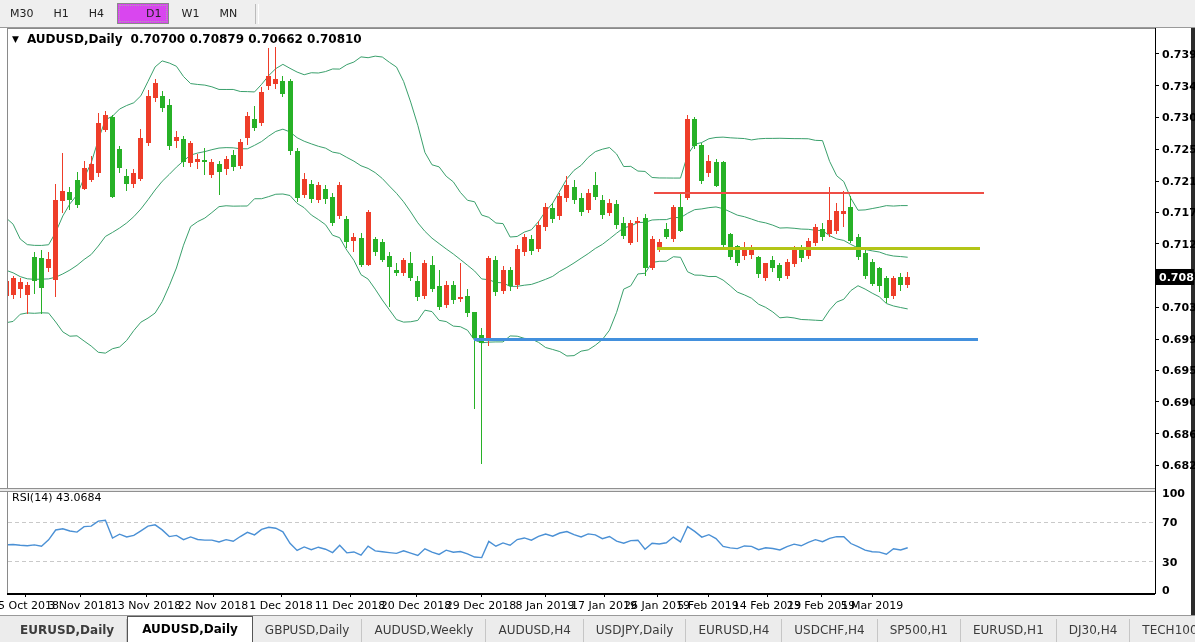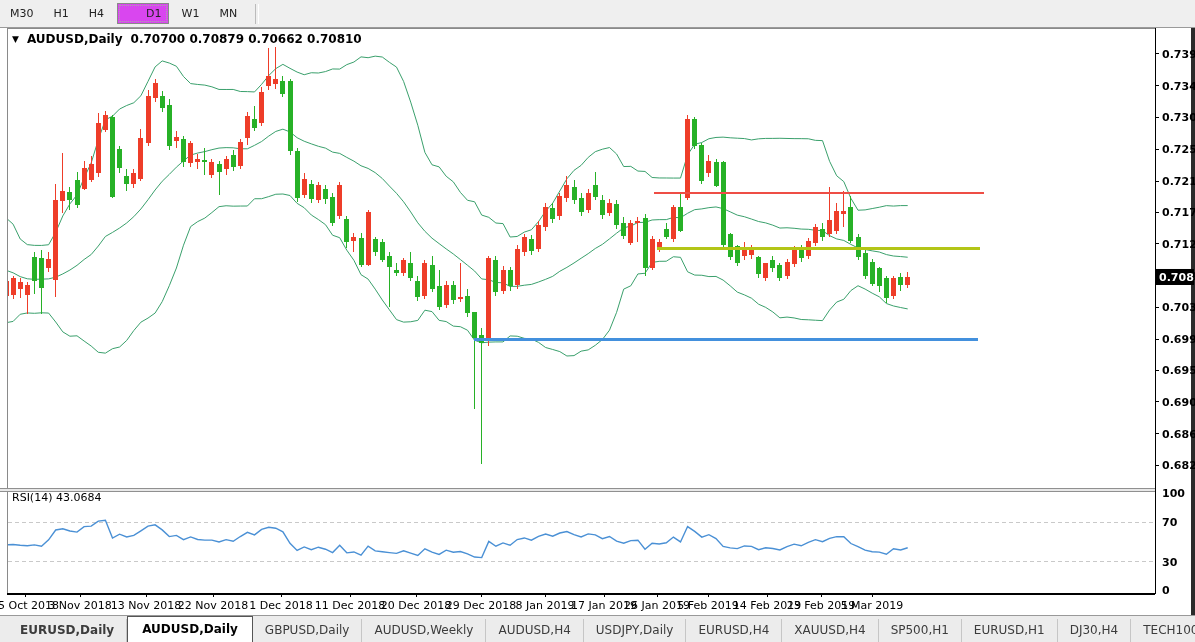--- a/index.html
+++ b/index.html
@@ -412,19 +412,19 @@
 
   <div id="tabsbar">
 
   <div class="sym-tab">EURUSD,Daily</div>
       <div class="sym-tab active">AUDUSD,Daily</div>
       <div class="sym-tab">GBPUSD,Daily</div>
       <div class="sym-tab">AUDUSD,Weekly</div>
       <div class="sym-tab">AUDUSD,H4</div>
       <div class="sym-tab">USDJPY,Daily</div>
       <div class="sym-tab">EURUSD,H4</div>
-      <div class="sym-tab">XAUUSD,H4</div>
+      <div class="sym-tab">USDCHF,H4</div>
       <div class="sym-tab">SP500,H1</div>
       <div class="sym-tab">EURUSD,H1</div>
       <div class="sym-tab">DJ30,H4</div>
       <div class="sym-tab">TECH100,H1</div>
     </div>
 </div>
 
 </body></html>

